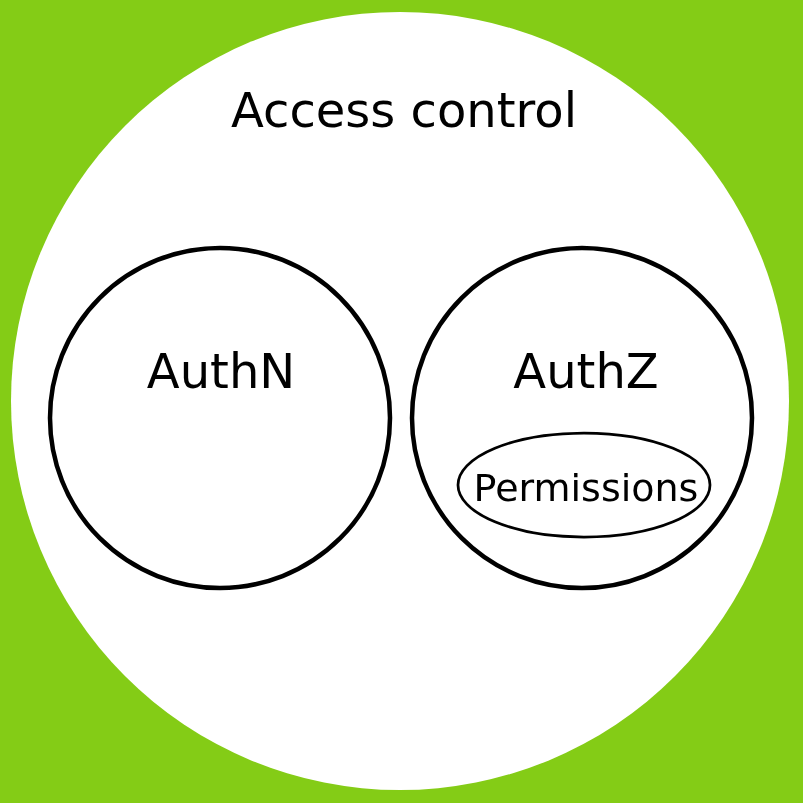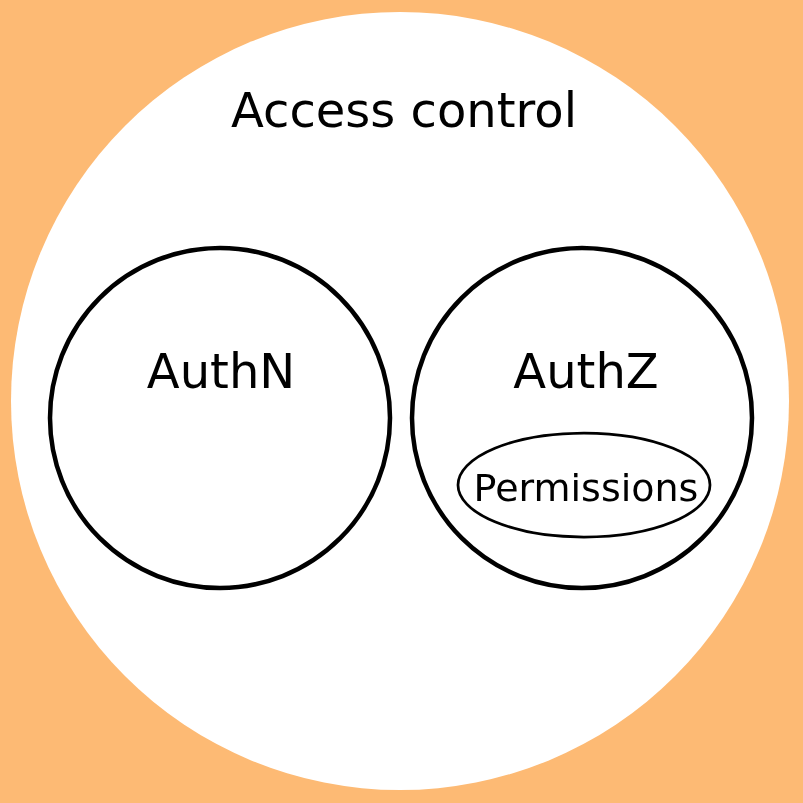--- a/index.html
+++ b/index.html
@@ -7,21 +7,21 @@
     padding: 0;
     background: #000000;
     width: 803px;
     height: 803px;
     overflow: hidden;
   }
   .stage {
     position: relative;
     width: 803px;
     height: 803px;
-    background: #fdba74;
+    background: #84cc16;
   }
   svg {
     display: block;
     width: 803px;
     height: 803px;
   }
   .outer-set {
     fill: #ffffff;
     stroke: none;
   }

